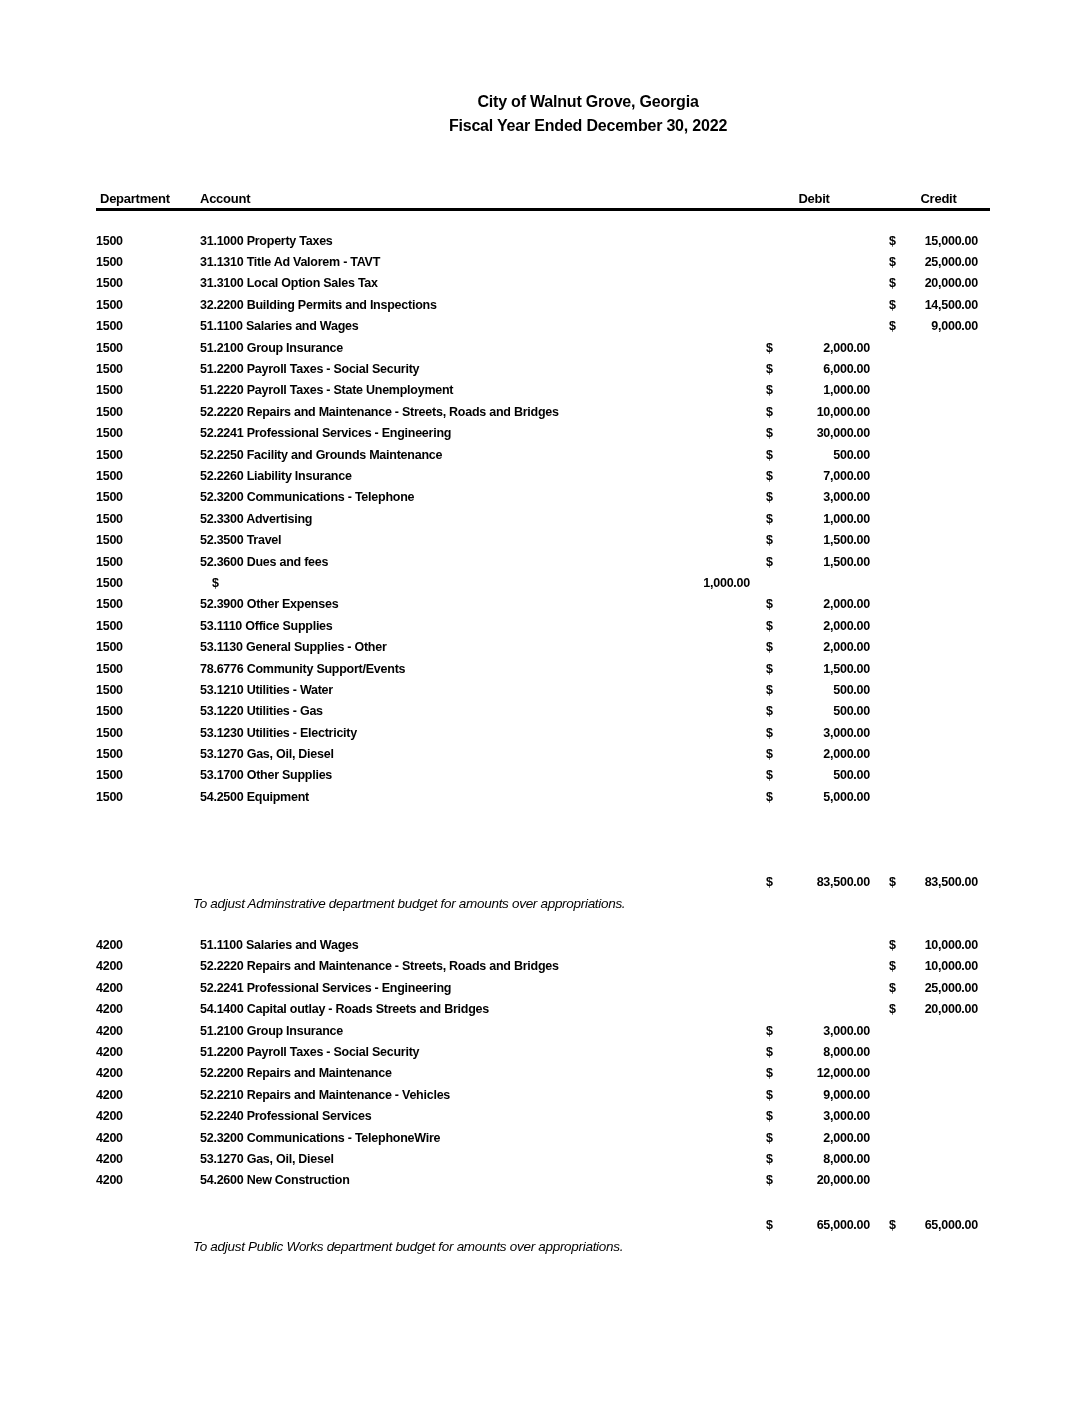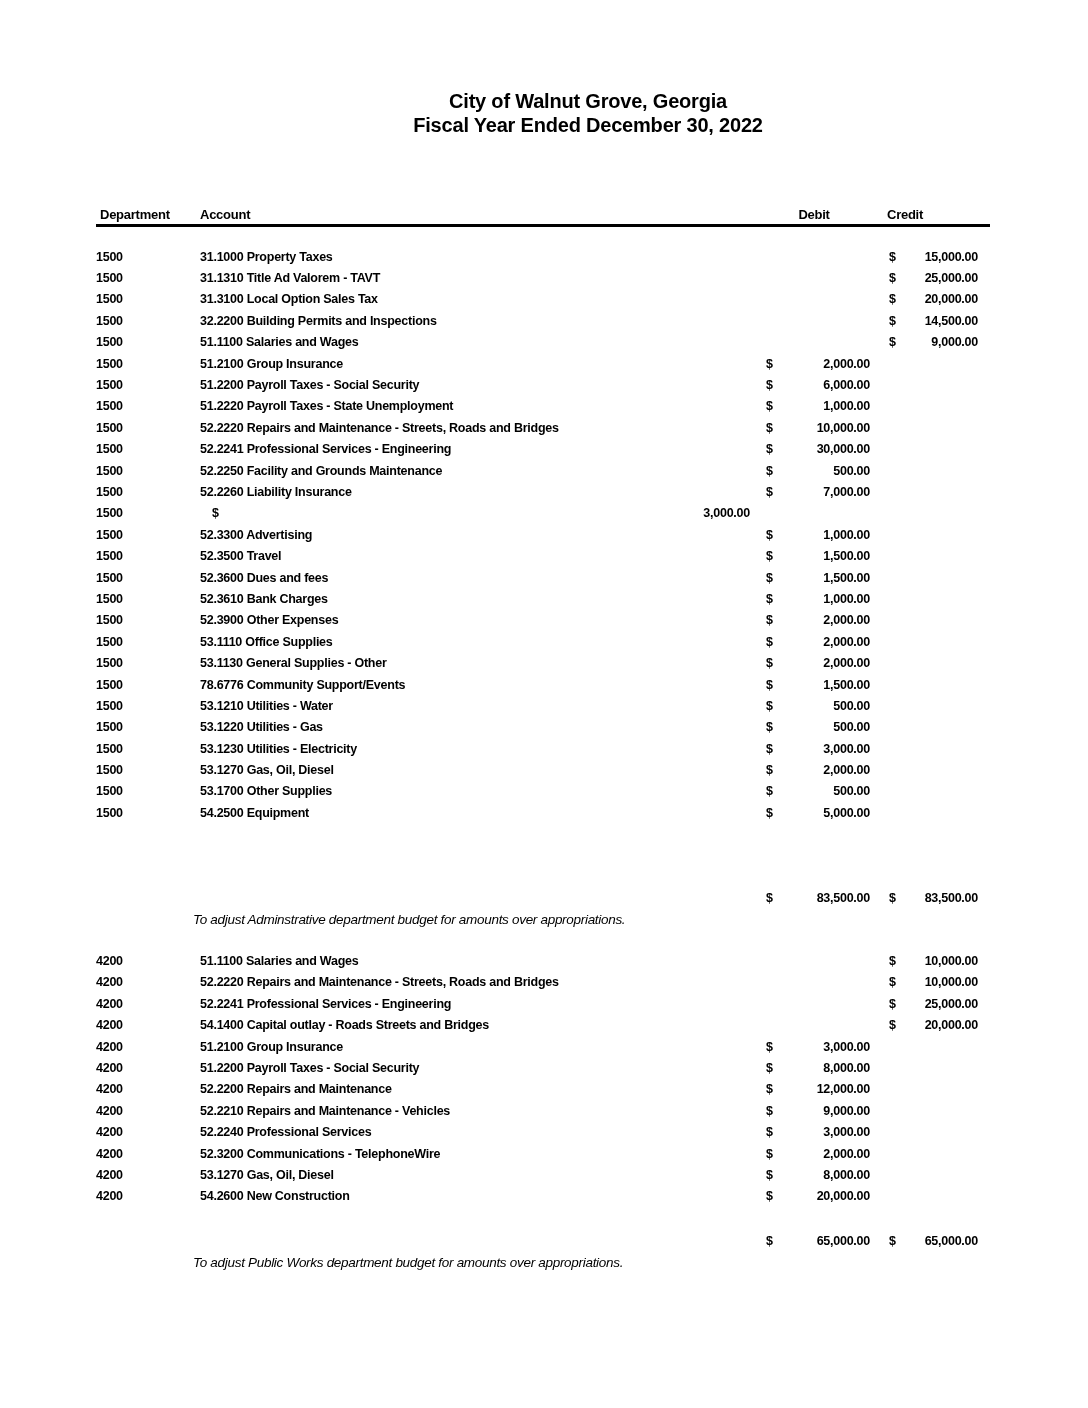--- a/index.html
+++ b/index.html
@@ -17,49 +17,49 @@
   .page {
     position: absolute;
     inset: 0;
   }
   .title-block {
     position: absolute;
     top: 90px;
     left: 188px;
     width: 800px;
     text-align: center;
-    font-size: 20px;
+    font-size: 16px;
     line-height: 23.5px;
     font-weight: 700;
     letter-spacing: -0.2px;
   }
   .table-wrap {
     position: absolute;
-    top: 204px;
+    top: 188px;
     left: 96px;
     width: 894px;
     font-size: 12.5px;
     font-weight: 700;
     letter-spacing: -0.25px;
   }
   .grid-row {
     display: grid;
     grid-template-columns: 104px 554px 120px 13px 103px;
     align-items: center;
     height: 21.4px;
   }
   .header-row {
     height: 20px;
     border-bottom: 3px solid #000000;
     font-size: 13px;
   }
   .hdr-dept   { text-align: left; padding-left: 4px; }
   .hdr-acct   { text-align: left; }
   .hdr-debit  { text-align: center; }
-  .hdr-credit { }
+  .hdr-credit { text-align: center; }
   .cell-dept {
     text-align: left;
   }
   .cell-acct {
     text-align: left;
     white-space: nowrap;
     overflow: hidden;
   }
   .cell-money {
     display: flex;
@@ -221,20 +221,21 @@
           <span class="cell-acct">52.2260 Liability Insurance</span>
           <span class="cell-money cell-debit">
             <span>$</span>
             <span>7,000.00</span>
           </span>
           <span></span>
           <span class="cell-money cell-credit"></span>
         </div>
         <div class="grid-row">
           <span class="cell-dept">1500</span>
+          <span class="cell-acct">52.3200 Communications - Telephone</span>
           <span class="cell-money cell-debit">
             <span>$</span>
             <span>3,000.00</span>
           </span>
           <span></span>
           <span class="cell-money cell-credit"></span>
         </div>
         <div class="grid-row">
           <span class="cell-dept">1500</span>
           <span class="cell-acct">52.3300 Advertising</span>
@@ -260,21 +261,20 @@
           <span class="cell-acct">52.3600 Dues and fees</span>
           <span class="cell-money cell-debit">
             <span>$</span>
             <span>1,500.00</span>
           </span>
           <span></span>
           <span class="cell-money cell-credit"></span>
         </div>
         <div class="grid-row">
           <span class="cell-dept">1500</span>
-          <span class="cell-acct">52.3610 Bank Charges</span>
           <span class="cell-money cell-debit">
             <span>$</span>
             <span>1,000.00</span>
           </span>
           <span></span>
           <span class="cell-money cell-credit"></span>
         </div>
         <div class="grid-row">
           <span class="cell-dept">1500</span>
           <span class="cell-acct">52.3900 Other Expenses</span>

